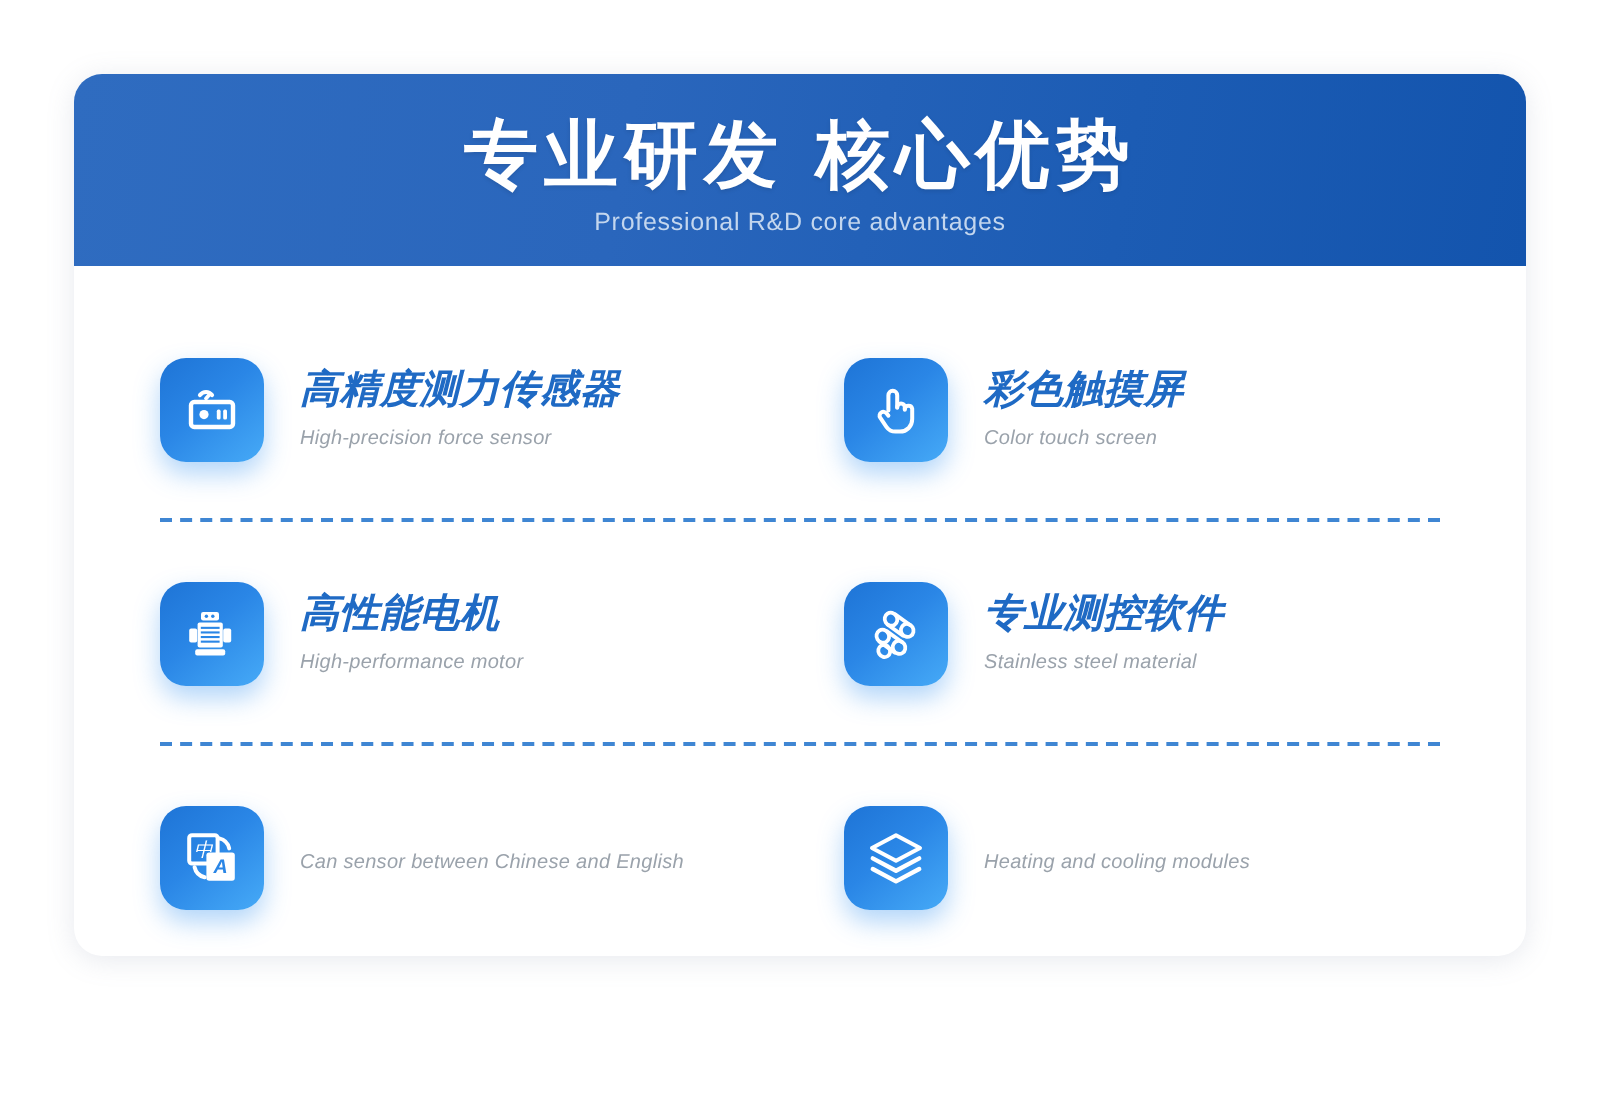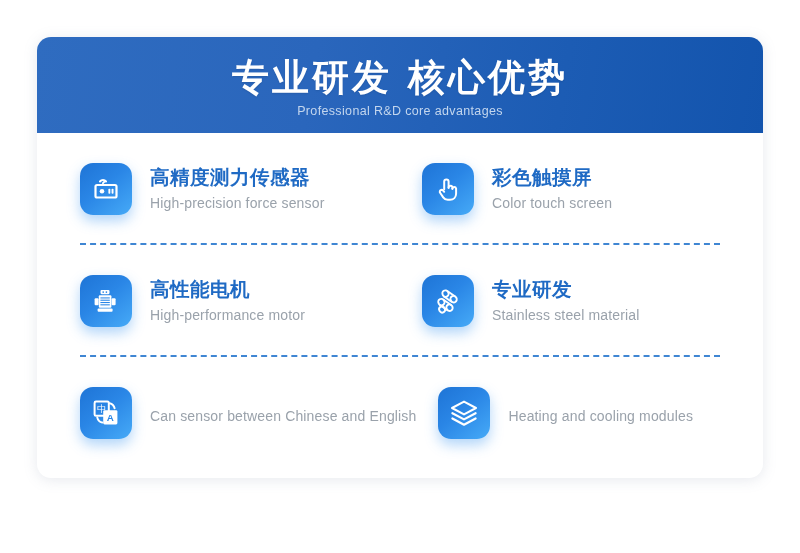--- a/index.html
+++ b/index.html
@@ -60,22 +60,23 @@
     color: #c3d6ee;
     font-size: 12.5px;
     letter-spacing: 0.35px;
     font-weight: 400;
     white-space: nowrap;
   }
 
   
   .features {
     position: relative;
-    padding: 0 43px;
+    padding: 16px 43px;
     box-sizing: border-box;
+    font-style: italic;
   }
   .feature-row {
     display: flex;
     position: relative;
   }
   .feature-row .divider-line {
     position: absolute;
     left: 0;
     right: 0;
     bottom: 0;
@@ -120,21 +121,21 @@
     color: #1f6ac4;
     font-size: 19.5px;
     font-weight: 700;
     letter-spacing: 0.5px;
     line-height: 1.2;
     white-space: nowrap;
   }
   .feature-sub {
     margin-top: 6px;
     color: #9aa2ab;
-    font-size: 14px;
+    font-size: 10px;
     letter-spacing: 0.15px;
     line-height: 1.2;
     white-space: nowrap;
   }
 </style>
 </head>
 <body>
 
 <div class="page">
 
@@ -212,21 +213,21 @@
                 <path d="M15.6 6.2l7.6 5.4M11.9 11.4l7.6 5.4"></path>
                 <ellipse cx="21.6" cy="14.2" rx="3.1" ry="3.3" transform="rotate(-32 21.6 14.2)"></ellipse>
                 <ellipse cx="9.4" cy="17.1" rx="3.1" ry="3.3" transform="rotate(-32 9.4 17.1)"></ellipse>
                 <path d="M11.5 14.7l7.6 5.4M7.8 19.9l7.6 5.4"></path>
                 <ellipse cx="17.5" cy="22.7" rx="3.1" ry="3.3" transform="rotate(-32 17.5 22.7)"></ellipse>
                 <ellipse cx="10.1" cy="24.5" rx="2.9" ry="3.1" transform="rotate(-32 10.1 24.5)"></ellipse>
               </g>
             </svg>
           </div>
           <div class="feature-text">
-            <div class="feature-title">专业研发</div>
+            <div class="feature-title">专业测控软件</div>
             <div class="feature-sub">Stainless steel material</div>
           </div>
         </div>
         <div class="divider-line"></div>
       </div>
 
       <div class="feature-row last">
         <div class="feature-item">
           <div class="icon-tile">
             <svg viewBox="0 0 32 32" fill="none" aria-hidden="true">

